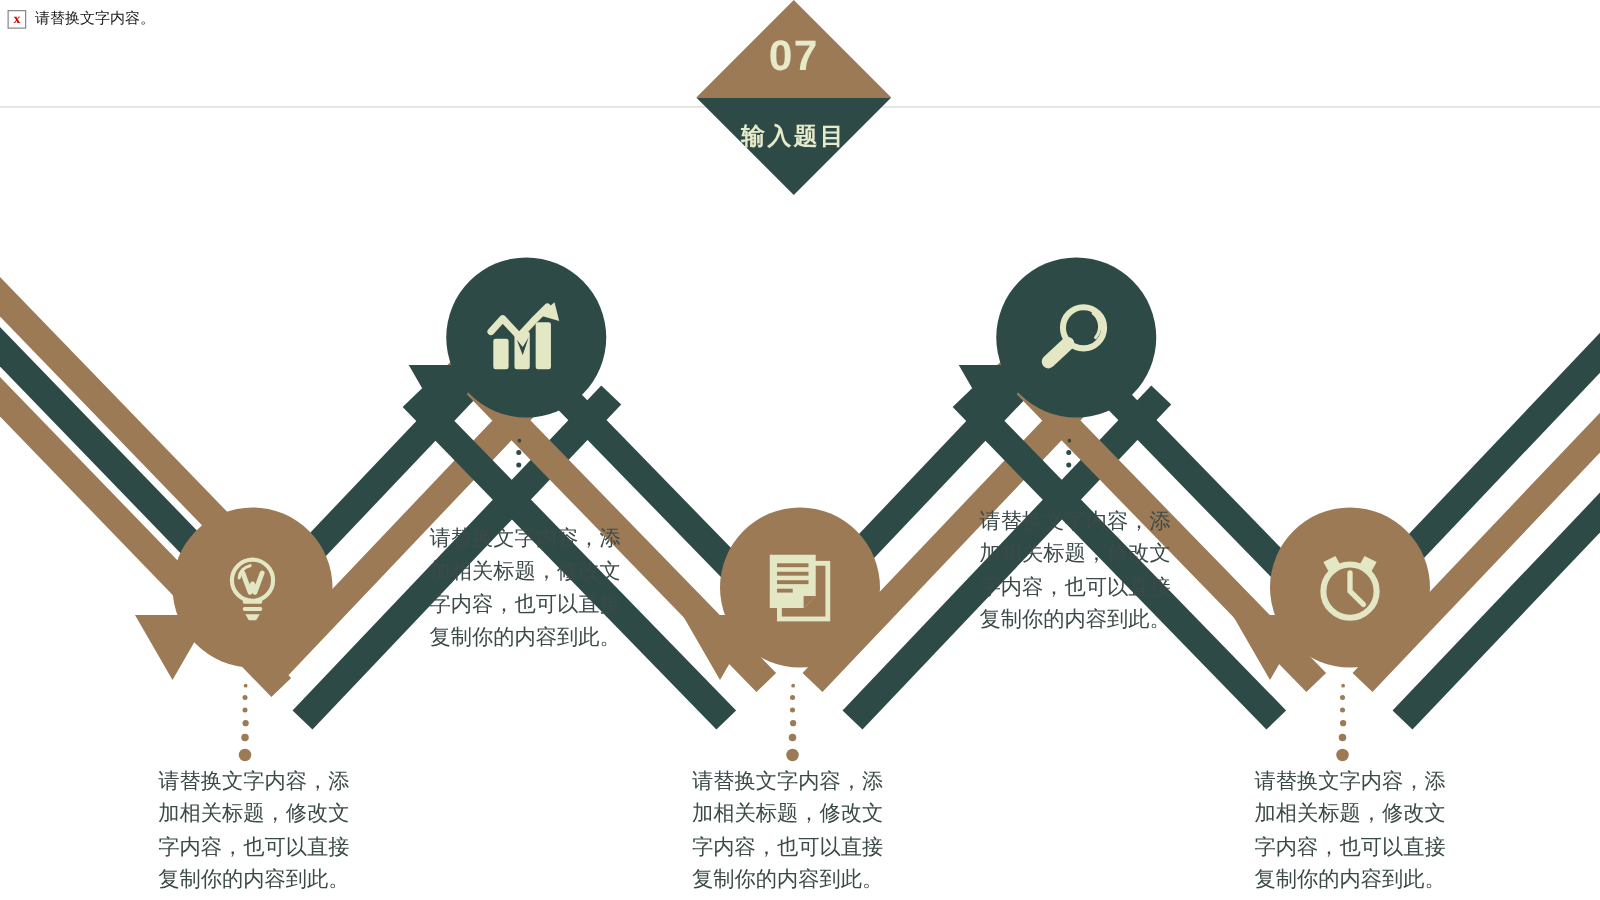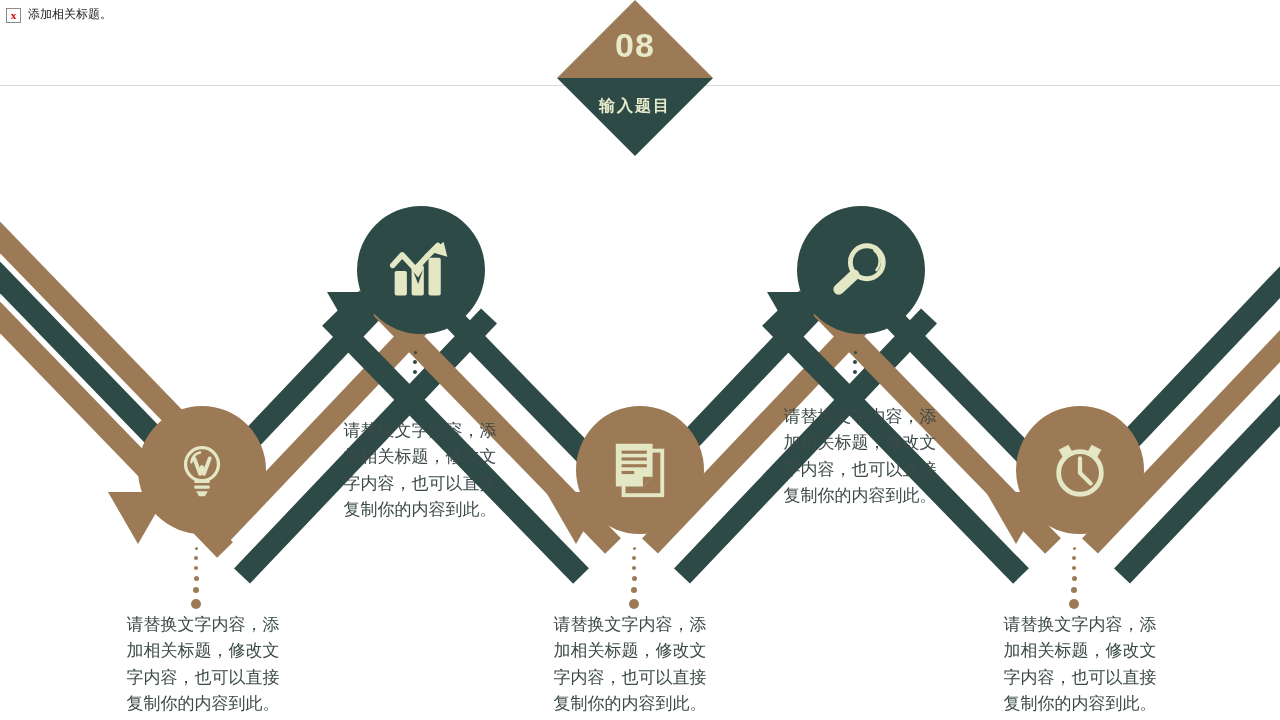--- a/index.html
+++ b/index.html
@@ -72,21 +72,21 @@
     font-size: 34px;
     font-weight: bold;
     color: #e6eac8;
     letter-spacing: 1px;
   }
   #header-diamond .ttl {
     position: absolute;
     left: 0; top: 96px;
     width: 156px;
     text-align: center;
-    font-size: 16px;
+    font-size: 19px;
     font-weight: bold;
     color: #e6eac8;
     letter-spacing: 2px;
   }
 
   
   .pin {
     position: absolute;
     z-index: 20;
   }
@@ -184,21 +184,21 @@
       <path d="M 1090 546 L 1320 304" stroke="#9b7a55" stroke-width="22"></path>
       <path d="M 1122 576 L 1320 368" stroke="#2d4a47" stroke-width="22"></path>
     </g>
   </svg>
 
   <div id="header-diamond">
     <svg width="156" height="156" viewBox="0 0 156 156">
       <polygon points="78,0 156,78 0,78" fill="#9b7a55"></polygon>
       <polygon points="0,78 156,78 78,156" fill="#2d4a47"></polygon>
     </svg>
-    <div class="num">08</div>
+    <div class="num">07</div>
     <div class="ttl">输入题目</div>
   </div>
 
   <div class="pin" style="left:138px; top:406px; color:#9b7a55;">
     <div class="tip"></div>
     <div class="body" style="background:#9b7a55;"></div>
     <div class="glyph">
       <svg width="62" height="62" viewBox="0 0 64 64" fill="none" stroke="#e3e7c4">
         <circle cx="32" cy="26" r="17" stroke-width="3.4" fill="none"></circle>
         <path d="M21 24 a11 11 0 0 1 9 -10" stroke-width="2.6" stroke-linecap="round" fill="none"></path>
@@ -306,16 +306,16 @@
     <i style="width:4px;height:4px;margin-bottom:6px;"></i>
     <i style="width:4px;height:4px;margin-bottom:6px;"></i>
     <i style="width:5px;height:5px;margin-bottom:6px;"></i>
     <i style="width:6px;height:6px;margin-bottom:6px;"></i>
     <i style="width:10px;height:10px;"></i>
   </div>
   <div class="caption" style="left:1002px; top:612px;">请替换文字内容，添加相关标题，修改文字内容，也可以直接复制你的内容到此。</div>
 
   <div id="broken-banner">
     <div id="broken-icon">x</div>
-    <div id="broken-text">添加相关标题。</div>
+    <div id="broken-text">请替换文字内容。</div>
   </div>
 
 </div>
 
 </body></html>

